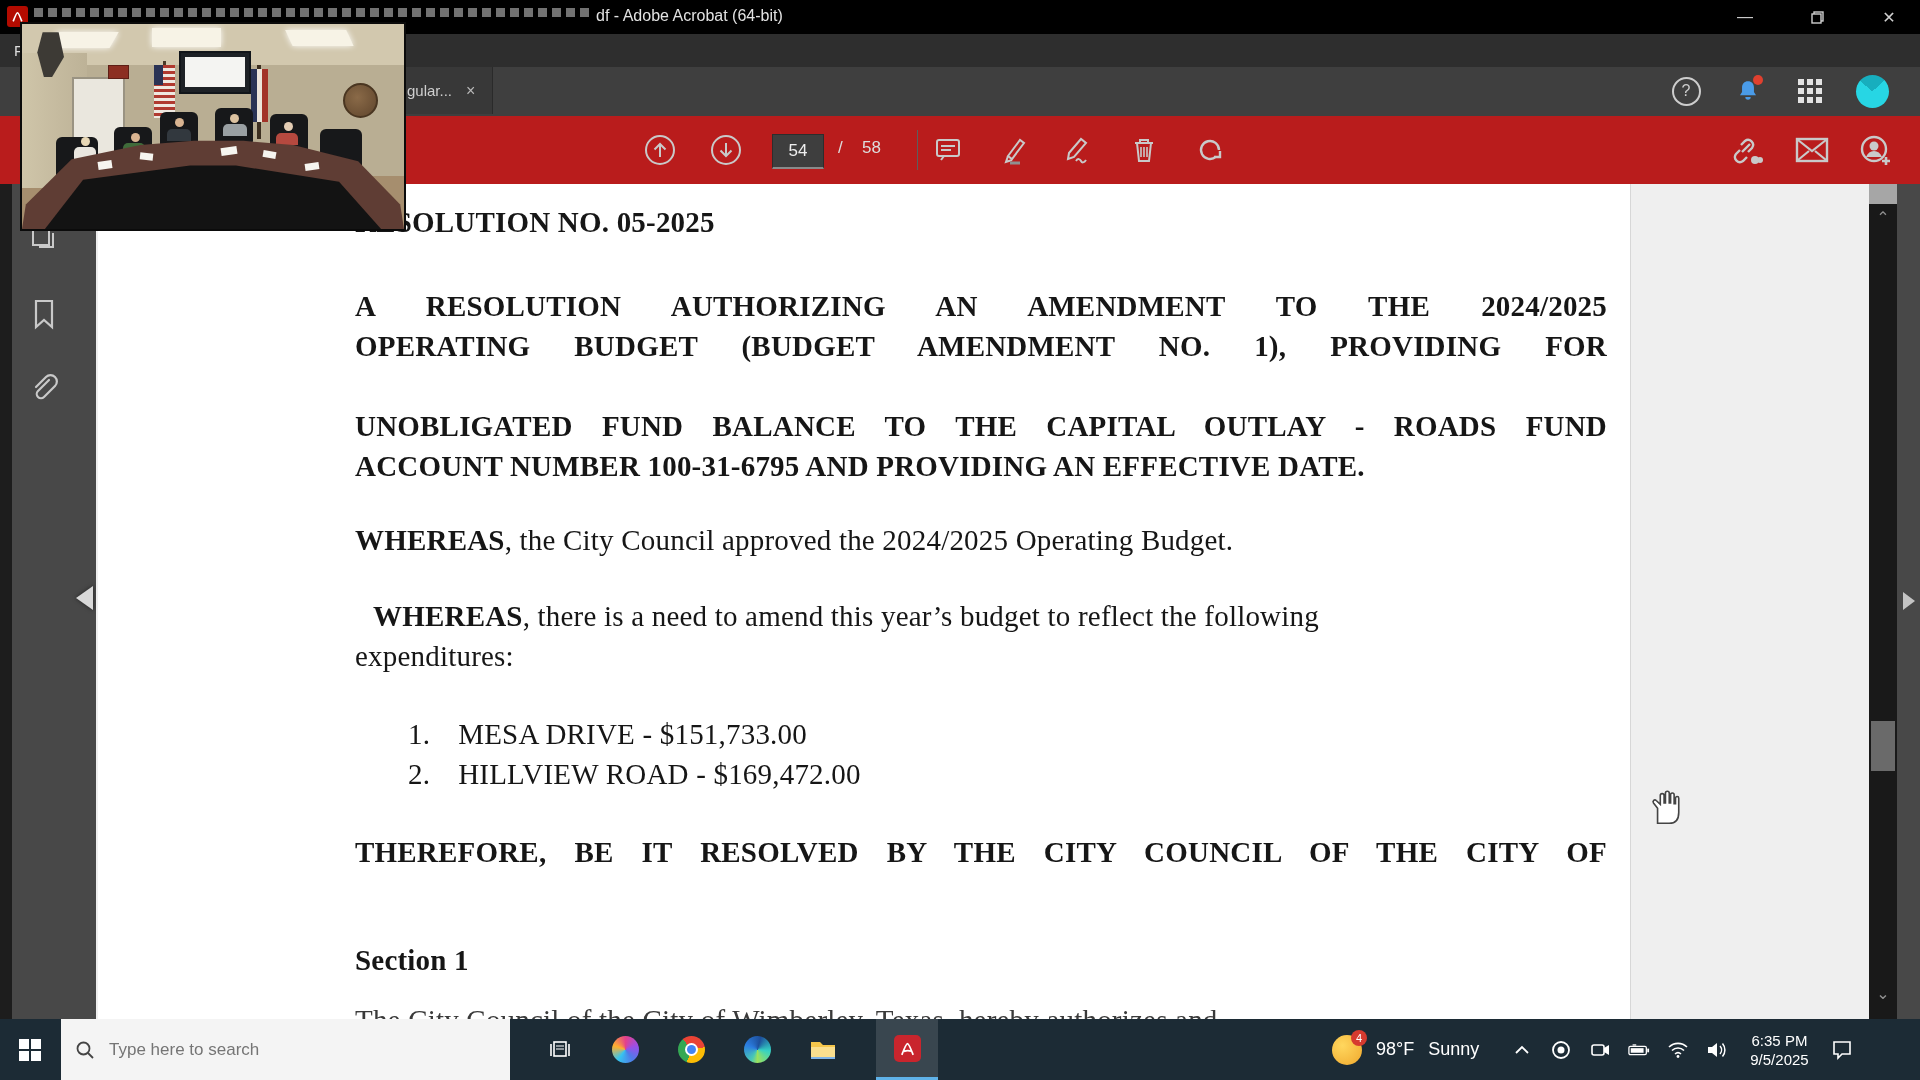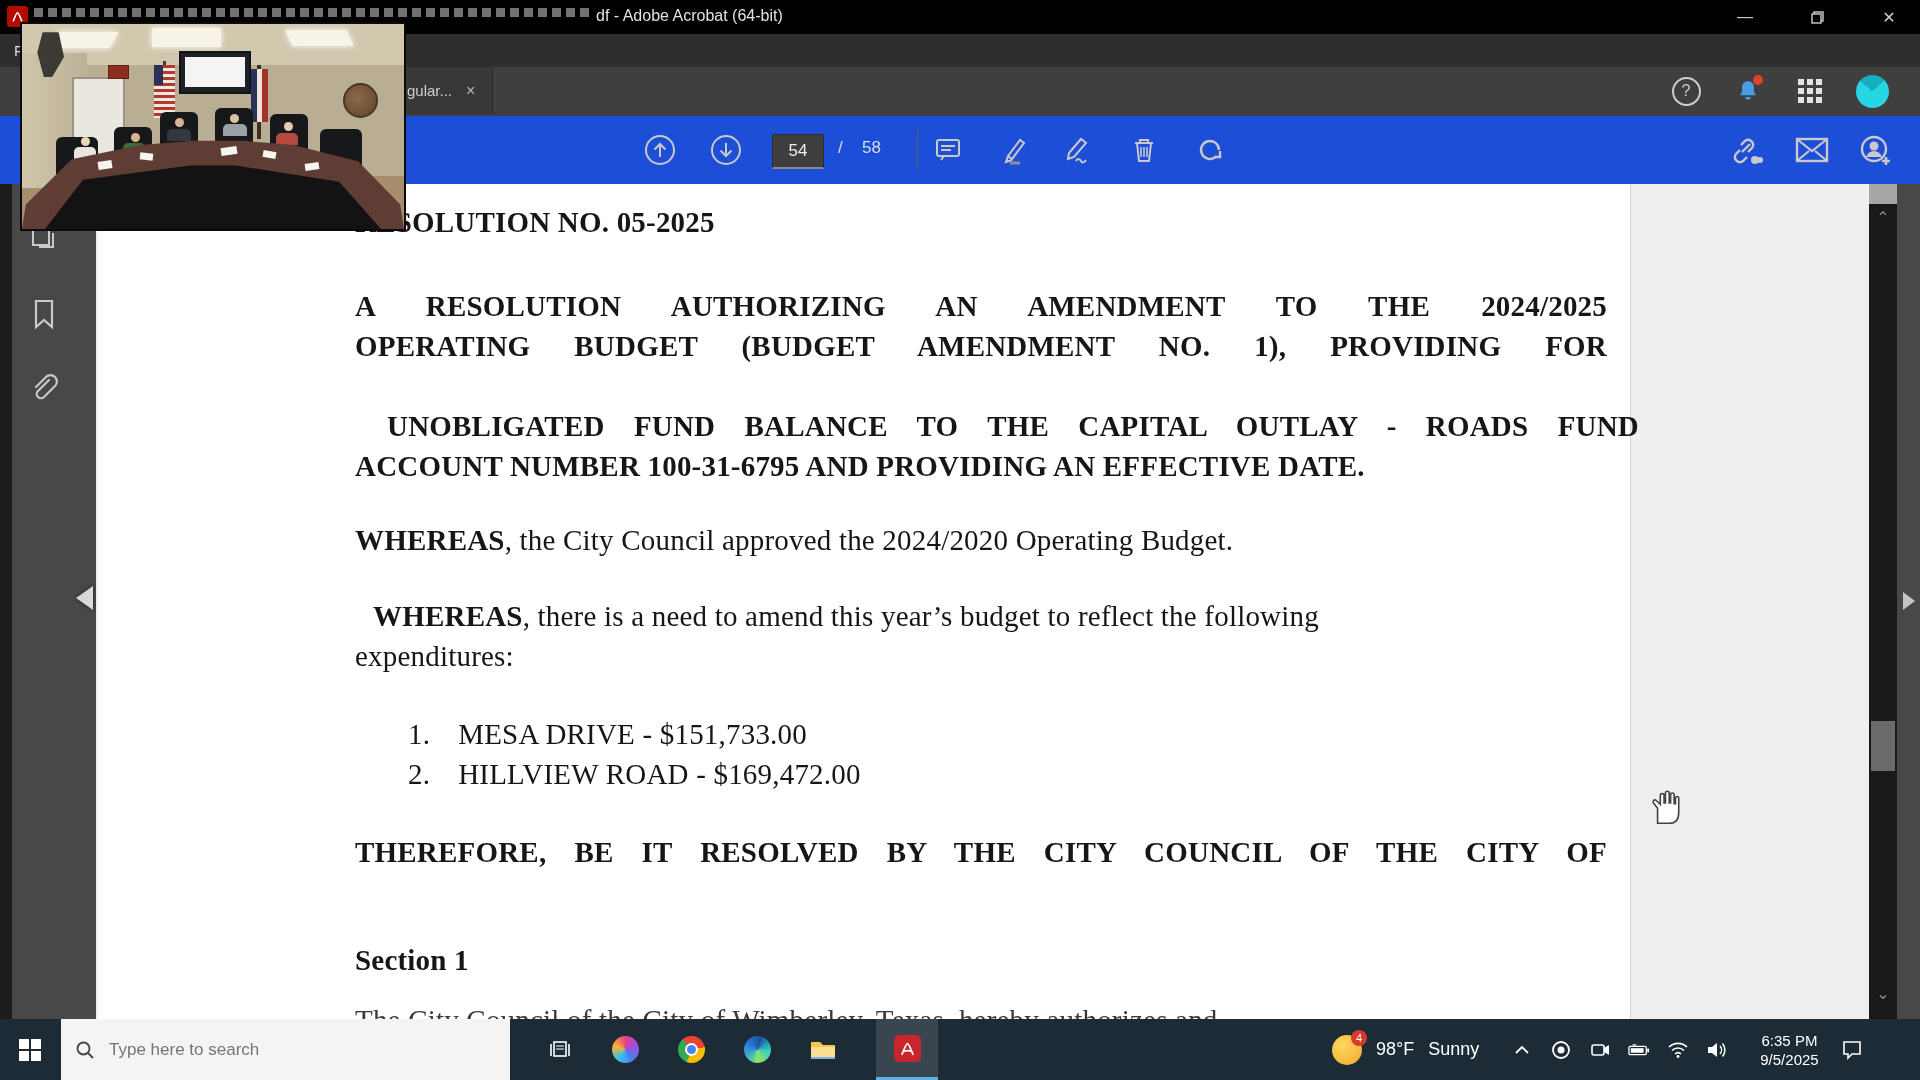--- a/index.html
+++ b/index.html
@@ -28,21 +28,21 @@
   .tb-ic{top:6px;width:36px;height:36px;display:flex;align-items:center;justify-content:center;}
   #help-ic{left:1668px;} #bell-ic{left:1730px;} #grid-ic{left:1792px;} #avatar-ic{left:1854px;}
   .qcirc{width:25px;height:25px;border:2px solid #cdcdcd;border-radius:50%;color:#cdcdcd;
     font-size:16px;display:flex;align-items:center;justify-content:center;}
   .grid9{display:grid;grid-template-columns:repeat(3,6px);grid-gap:3px;}
   .grid9 i{width:6px;height:6px;background:#e3e3e3;display:block;}
   .avatar{width:33px;height:33px;border-radius:50%;
     background:conic-gradient(from -50deg,#17aebe 0 95deg,#27d6e4 95deg 360deg);}
   .belldot{position:absolute;right:3px;top:2px;width:10px;height:10px;border-radius:50%;background:#e0402f;}
   
-  #toolbar{left:0;top:116px;width:1920px;height:68px;background:#1d4ed8;}
+  #toolbar{left:0;top:116px;width:1920px;height:68px;background:#b91c1c;}
   .ti{top:14px;width:40px;height:40px;display:flex;align-items:center;justify-content:center;}
   #pg-box{left:772px;top:18px;width:50px;height:32px;background:#3e3e3e;border:1px solid #2d2d2d;
     border-bottom:2px solid #8a8a8a;color:#eee;font-size:17px;display:flex;align-items:center;justify-content:center;}
   #pg-sep{left:838px;top:22px;color:#ddd;font-size:17px;}
   #pg-total{left:862px;top:22px;color:#ddd;font-size:17px;}
   #tool-div{left:917px;top:14px;width:1px;height:40px;background:#5d5d5d;}
   
   #lstrip{left:0;top:184px;width:12px;height:835px;background:#1d1d1d;}
   #lsidebar{left:12px;top:184px;width:84px;height:835px;background:#484848;border-right:1px solid #3a3a3a;}
   .side-ic{left:10px;width:44px;height:44px;display:flex;align-items:center;justify-content:center;}
@@ -109,21 +109,21 @@
   .tb-app{top:0;width:62px;height:61px;display:flex;align-items:center;justify-content:center;}
   #app-acro{background:rgba(255,255,255,.13);border-bottom:3px solid #5fb2e8;box-sizing:border-box;}
   .circ26{width:27px;height:27px;border-radius:50%;}
   #tray{left:1320px;top:0;width:600px;height:61px;display:flex;align-items:center;color:#fff;}
   #wsun{position:relative;width:30px;height:30px;border-radius:50%;
     background:radial-gradient(circle at 35% 35%,#ffd75e,#f0a82d);margin-left:12px;}
   #wbadge{position:absolute;right:-5px;top:-5px;width:16px;height:16px;border-radius:50%;background:#d63a2f;
     font-size:11px;display:flex;align-items:center;justify-content:center;color:#fff;}
   .wtxt{font-size:18px;margin-left:14px;}
   .trayic{margin-left:17px;display:flex;align-items:center;justify-content:center;width:22px;height:22px;}
-  #clock{margin-left:32px;text-align:center;font-size:15px;line-height:19px;}
+  #clock{margin-left:22px;text-align:center;font-size:15px;line-height:19px;}
   .acenter{margin-left:22px;}
 </style>
 </head>
 <body>
 
 <div id="stage">
 
   <div id="titlebar" class="abs">
     <div class="appicon abs">
       <svg width="13" height="13" viewBox="0 0 24 24">
@@ -274,24 +274,24 @@
     </div>
   </div>
   <div id="prev-arrow" class="abs"></div>
 
   <div id="doc-area" class="abs">
     <div id="page">
       <div class="doc-line b ctr" style="top:18px;">RESOLUTION NO. 05-2025</div>
 
       <div class="doc-line b jline" style="top:102px;">A RESOLUTION AUTHORIZING AN AMENDMENT TO THE 2024/2025</div>
       <div class="doc-line b jline" style="top:142px;">OPERATING BUDGET (BUDGET AMENDMENT NO. 1), PROVIDING FOR</div>
-      <div class="doc-line b jline" style="top:222px;margin-left:32px;">UNOBLIGATED FUND BALANCE TO THE CAPITAL OUTLAY - ROADS FUND</div>
+      <div class="doc-line b jline" style="top:222px;">UNOBLIGATED FUND BALANCE TO THE CAPITAL OUTLAY - ROADS FUND</div>
       <div class="doc-line b" style="top:262px;">ACCOUNT NUMBER 100-31-6795 AND PROVIDING AN EFFECTIVE DATE.</div>
 
-      <div class="doc-line" style="top:336px;"><span class="b">WHEREAS</span><span>, the City Council approved the 2024/2020 Operating Budget.</span></div>
+      <div class="doc-line" style="top:336px;"><span class="b">WHEREAS</span><span>, the City Council approved the 2024/2025 Operating Budget.</span></div>
 
       <div class="doc-line" style="top:412px;margin-left:18px;"><span class="b">WHEREAS</span><span>, there is a need to amend this year’s budget to reflect the following</span></div>
       <div class="doc-line" style="top:452px;">expenditures:</div>
 
       <div class="doc-line" style="top:530px;left:310px;width:1200px;"><span>1.</span><span style="display:inline-block;width:28px;"></span><span>MESA DRIVE - $151,733.00</span></div>
       <div class="doc-line" style="top:570px;left:310px;width:1200px;"><span>2.</span><span style="display:inline-block;width:28px;"></span><span>HILLVIEW ROAD - $169,472.00</span></div>
 
       <div class="doc-line b jline" style="top:648px;">THEREFORE, BE IT RESOLVED BY THE CITY COUNCIL OF THE CITY OF</div>
 
       <div class="doc-line b ctr" style="top:756px;">Section 1</div>

